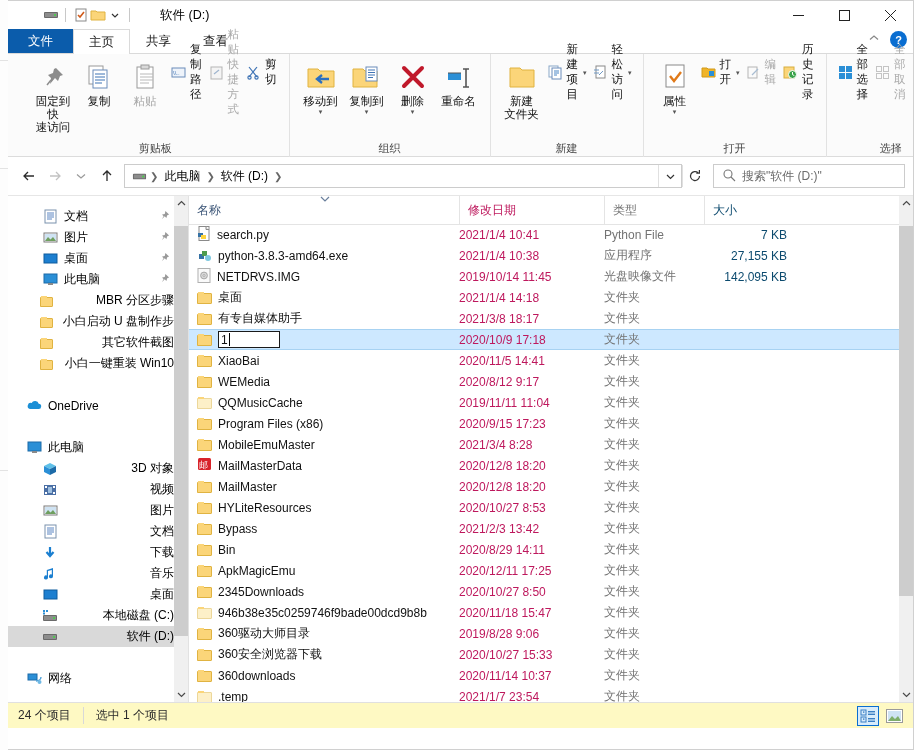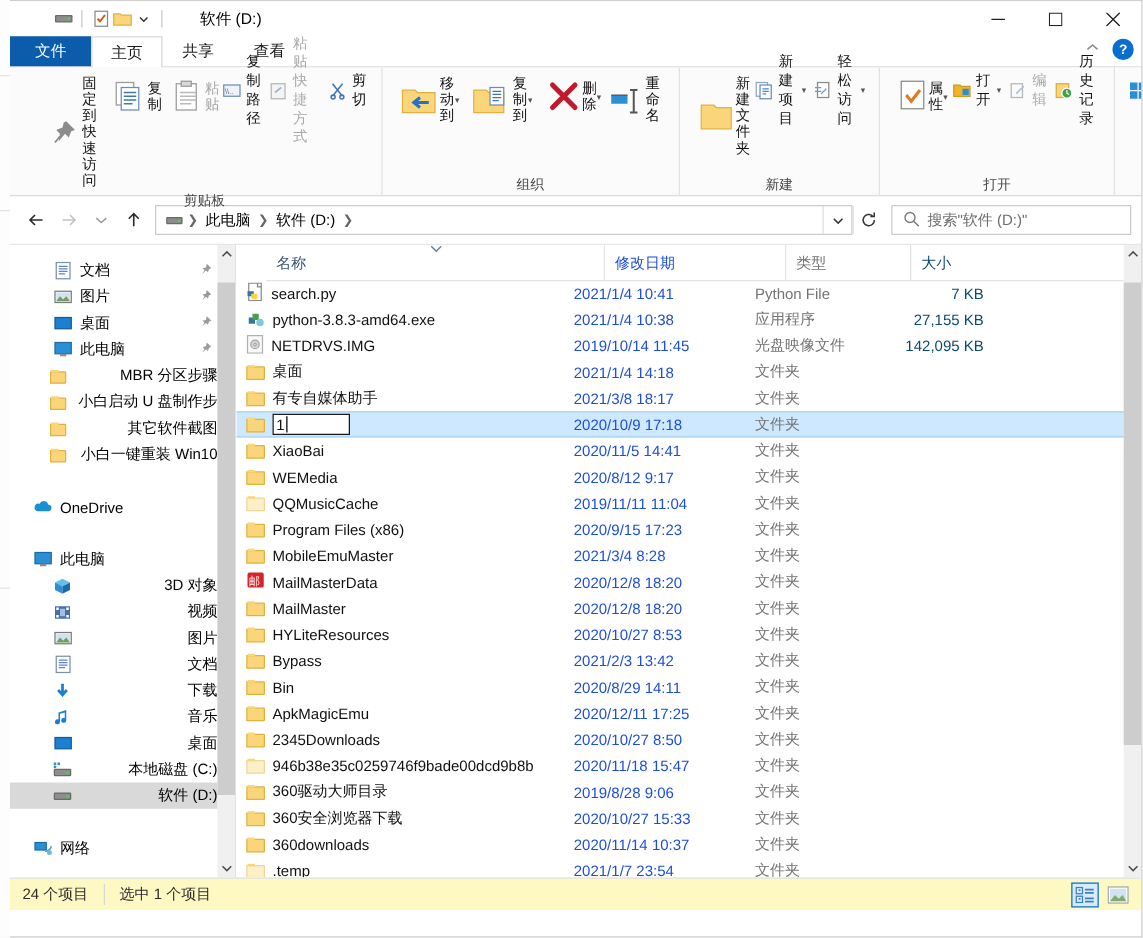--- a/index.html
+++ b/index.html
@@ -39,21 +39,21 @@
         font-weight:bold;display:flex;align-items:center;justify-content:center;}
 
   
   .ribbon{position:relative;height:103px;background:#fbfbfb;border-bottom:1px solid #dcdcdc;
           display:flex;align-items:stretch;padding-left:14px;box-sizing:border-box;}
   .group{position:relative;display:flex;flex-direction:column;align-items:center;
          padding:0 8px;border-right:1px solid #e2e2e2;box-sizing:border-box;height:103px;}
   .group:last-child{border-right:none;}
   .group-body{display:flex;align-items:flex-start;flex:1;padding-top:5px;}
   .group-label{font-size:11px;color:#444;height:18px;line-height:18px;}
-  .bigbtn{width:auto;min-width:46px;display:flex;flex-direction:row;align-items:center;
+  .bigbtn{width:auto;min-width:46px;display:flex;flex-direction:column;align-items:center;
           padding:2px 5px 0;box-sizing:border-box;}
   .bigbtn .ic{height:34px;display:flex;align-items:center;justify-content:center;}
   .bigbtn .lb{font-size:11.5px;text-align:center;line-height:13px;color:#111;}
   .bigbtn.dim .lb{color:#a6a6a6;}
   .col{display:flex;flex-direction:row;justify-content:flex-start;padding-top:2px;}
   .smbtn{display:flex;align-items:center;gap:4px;height:22px;padding:0 3px;font-size:11.5px;color:#111;}
   .smbtn.dim{color:#a9a9a9;}
   .smico{width:16px;height:16px;display:flex;align-items:center;justify-content:center;}
   .caret{font-size:7px;color:#555;line-height:1;}
 
@@ -90,30 +90,30 @@
   .nrow.i2{padding-left:32px;justify-content:space-between;}
   .nav-sb{position:absolute;right:0;top:0;width:14px;height:506px;background:#f0f0f0;}
   .nav-sb .up,.nav-sb .dn{height:15px;display:flex;align-items:center;justify-content:center;color:#5a5a5a;font-size:9px;}
   .nav-sb .thumb{position:absolute;left:0;top:30px;width:14px;height:410px;background:#cdcdcd;}
   .nav-sb .dn{position:absolute;bottom:0;left:0;width:14px;}
   .vsplit{width:1px;background:#e2e2e2;}
 
   
   .files{flex:1;position:relative;background:#fff;overflow:hidden;}
   .colhdr{display:flex;height:28px;align-items:center;border-bottom:1px solid #e4e4e4;
-          position:relative;background:#fff;margin-left:24px;}
+          position:relative;background:#fff;}
   .ch{font-size:12px;color:#3b5577;padding-left:8px;box-sizing:border-box;position:relative;height:28px;
       display:flex;align-items:center;}
   .ch + .ch{border-left:1px solid #e4e4e4;}
   .sortmark{position:absolute;left:130px;top:-1px;font-size:9px;color:#6a7f9c;}
   .rows{position:absolute;left:0;top:28px;right:0;bottom:0;overflow:hidden;}
   .frow{display:flex;align-items:center;height:21px;font-size:12px;color:#111;position:relative;}
   .frow.sel{background:#cde8ff;border-top:1px solid #a7d2f2;border-bottom:1px solid #a7d2f2;height:21px;box-sizing:border-box;}
   .c-name{width:270px;display:flex;align-items:center;padding-left:8px;box-sizing:border-box;gap:6px;}
-  .c-date{width:145px;color:#1d4ed8;}
+  .c-date{width:145px;color:#be185d;}
   .c-type{width:100px;color:#737373;}
   .c-size{width:95px;text-align:right;color:#0c4a6e;padding-right:12px;box-sizing:border-box;}
   .renamebox{border:1px solid #1a1a1a;background:#fff;height:17px;min-width:62px;display:flex;
              align-items:center;padding:0 2px;box-sizing:border-box;font-size:12px;}
   .caretbar{display:inline-block;width:1px;height:13px;background:#000;margin-left:1px;}
   .files-sb{position:absolute;right:0;top:0;width:14px;height:506px;background:#f0f0f0;}
   .files-sb .up,.files-sb .dn{height:15px;display:flex;align-items:center;justify-content:center;color:#5a5a5a;font-size:9px;}
   .files-sb .thumb{position:absolute;left:0;top:30px;width:14px;height:370px;background:#cdcdcd;}
   .files-sb .dn{position:absolute;bottom:0;left:0;width:14px;}
 

